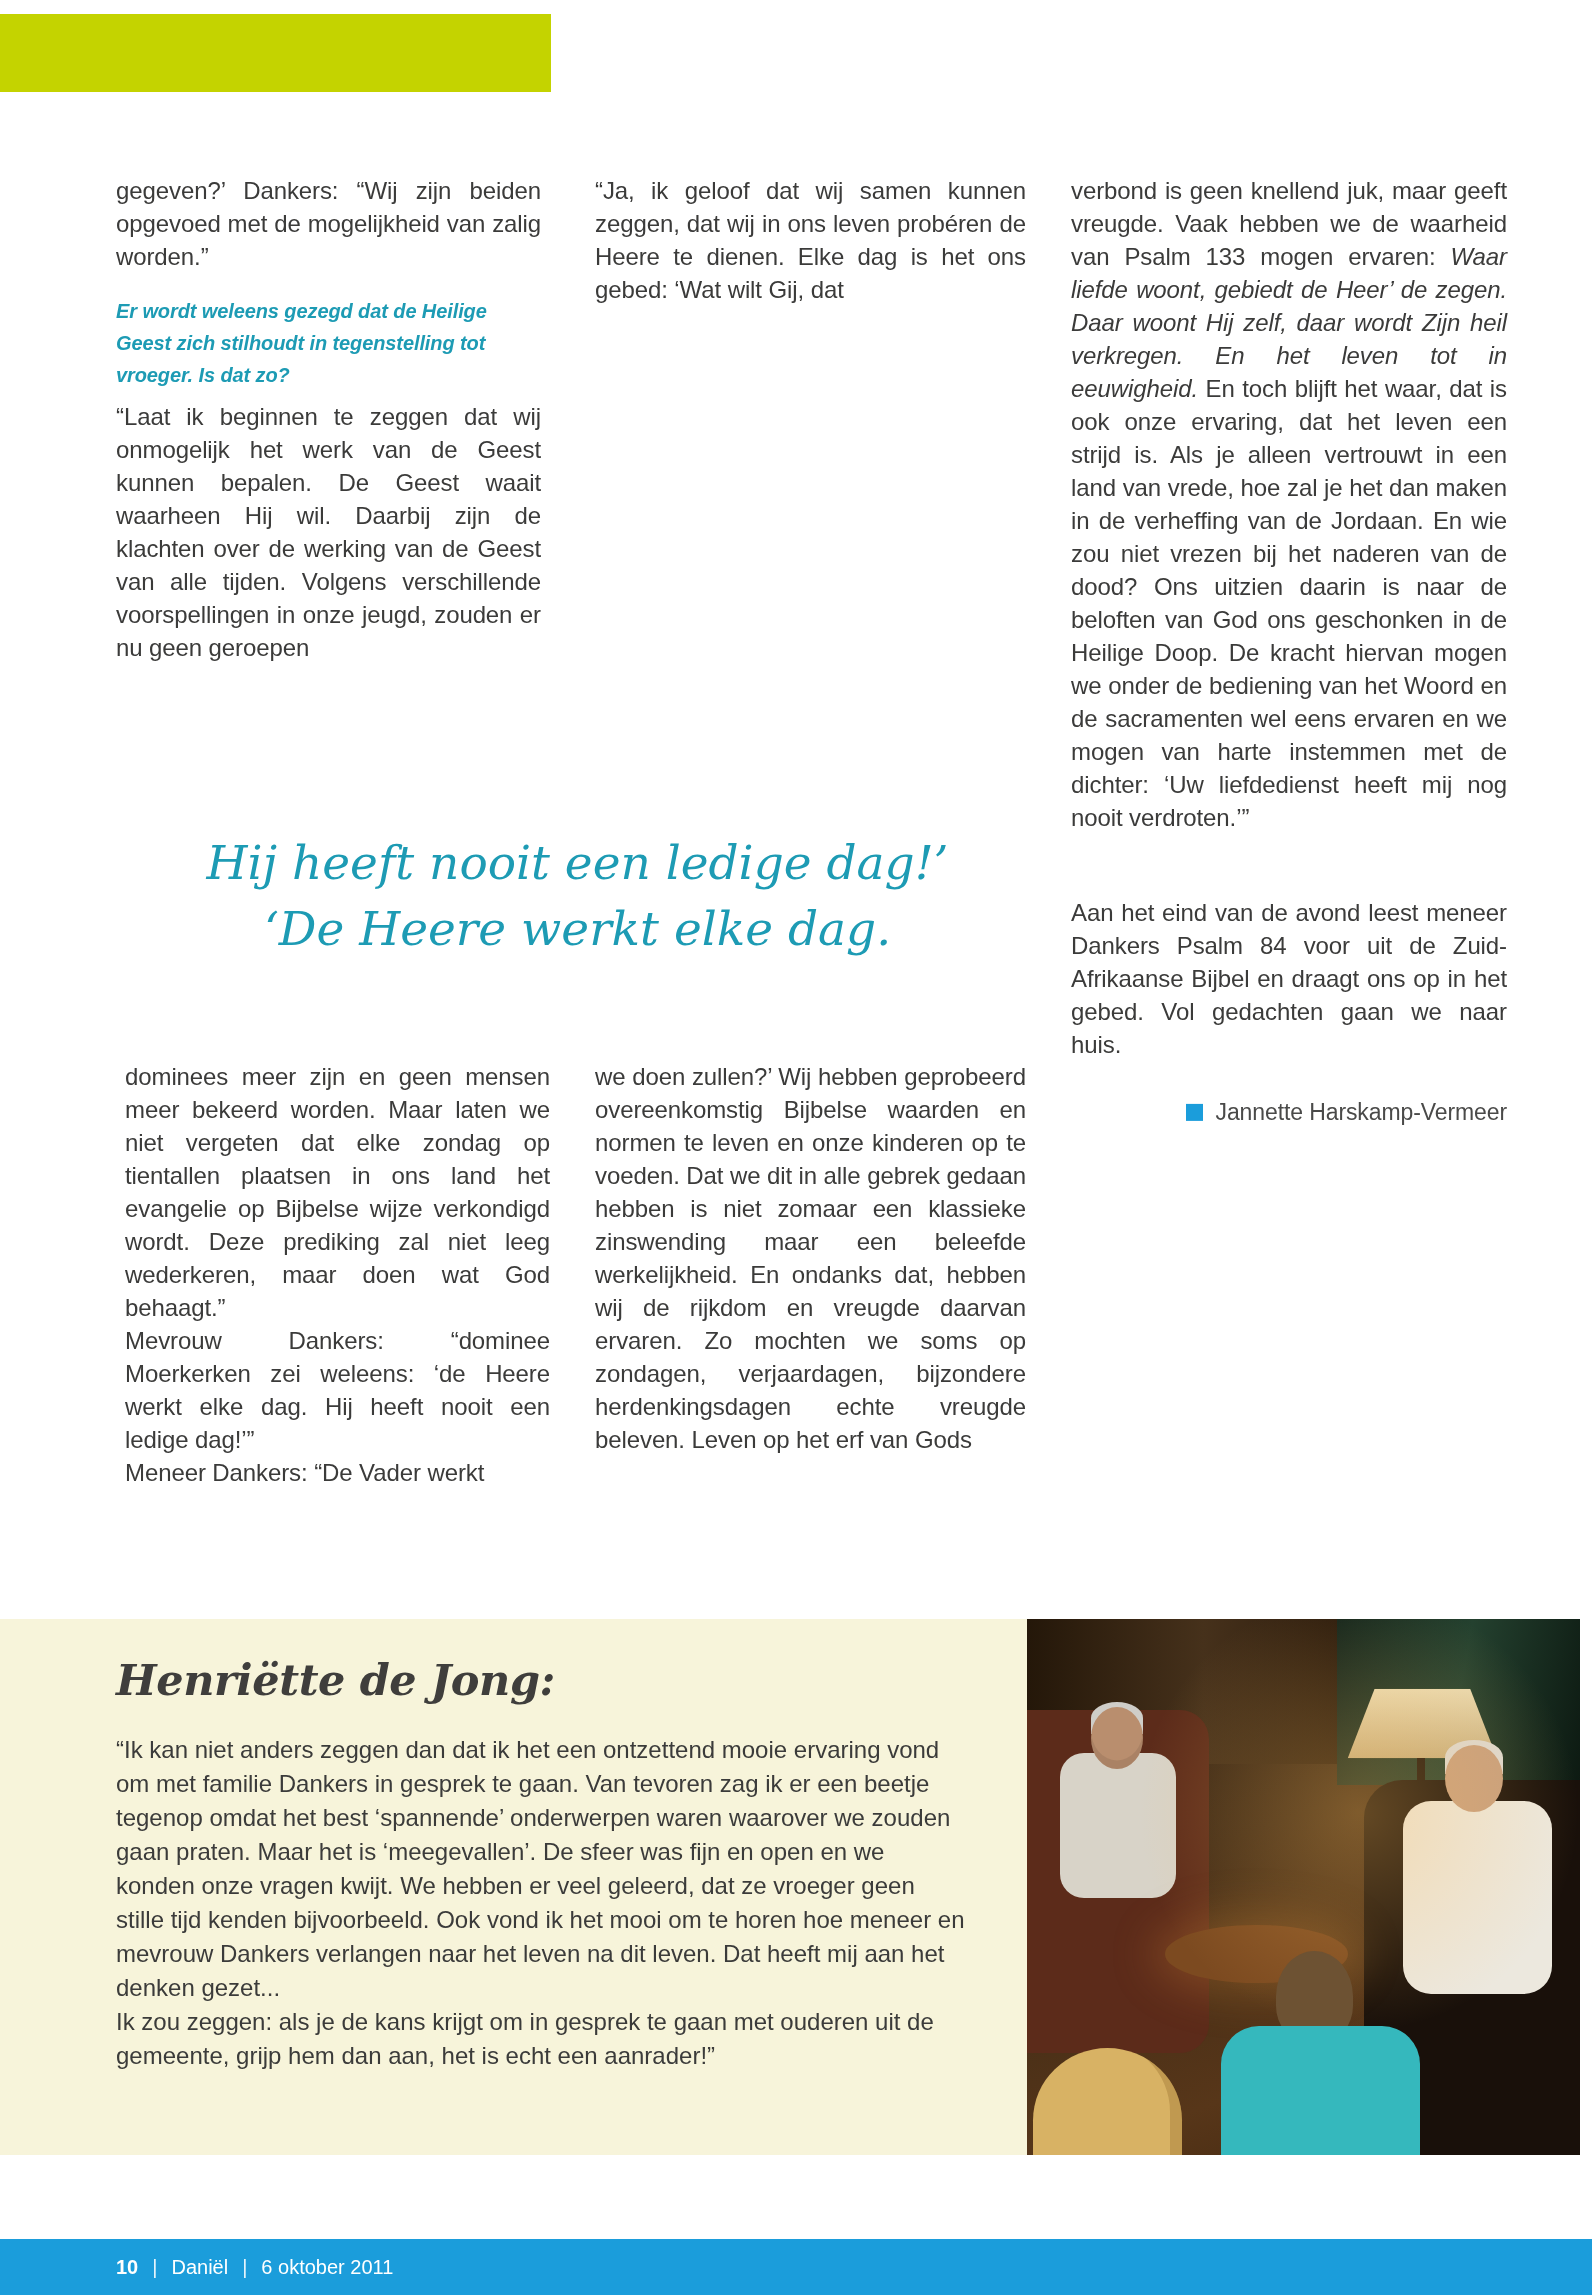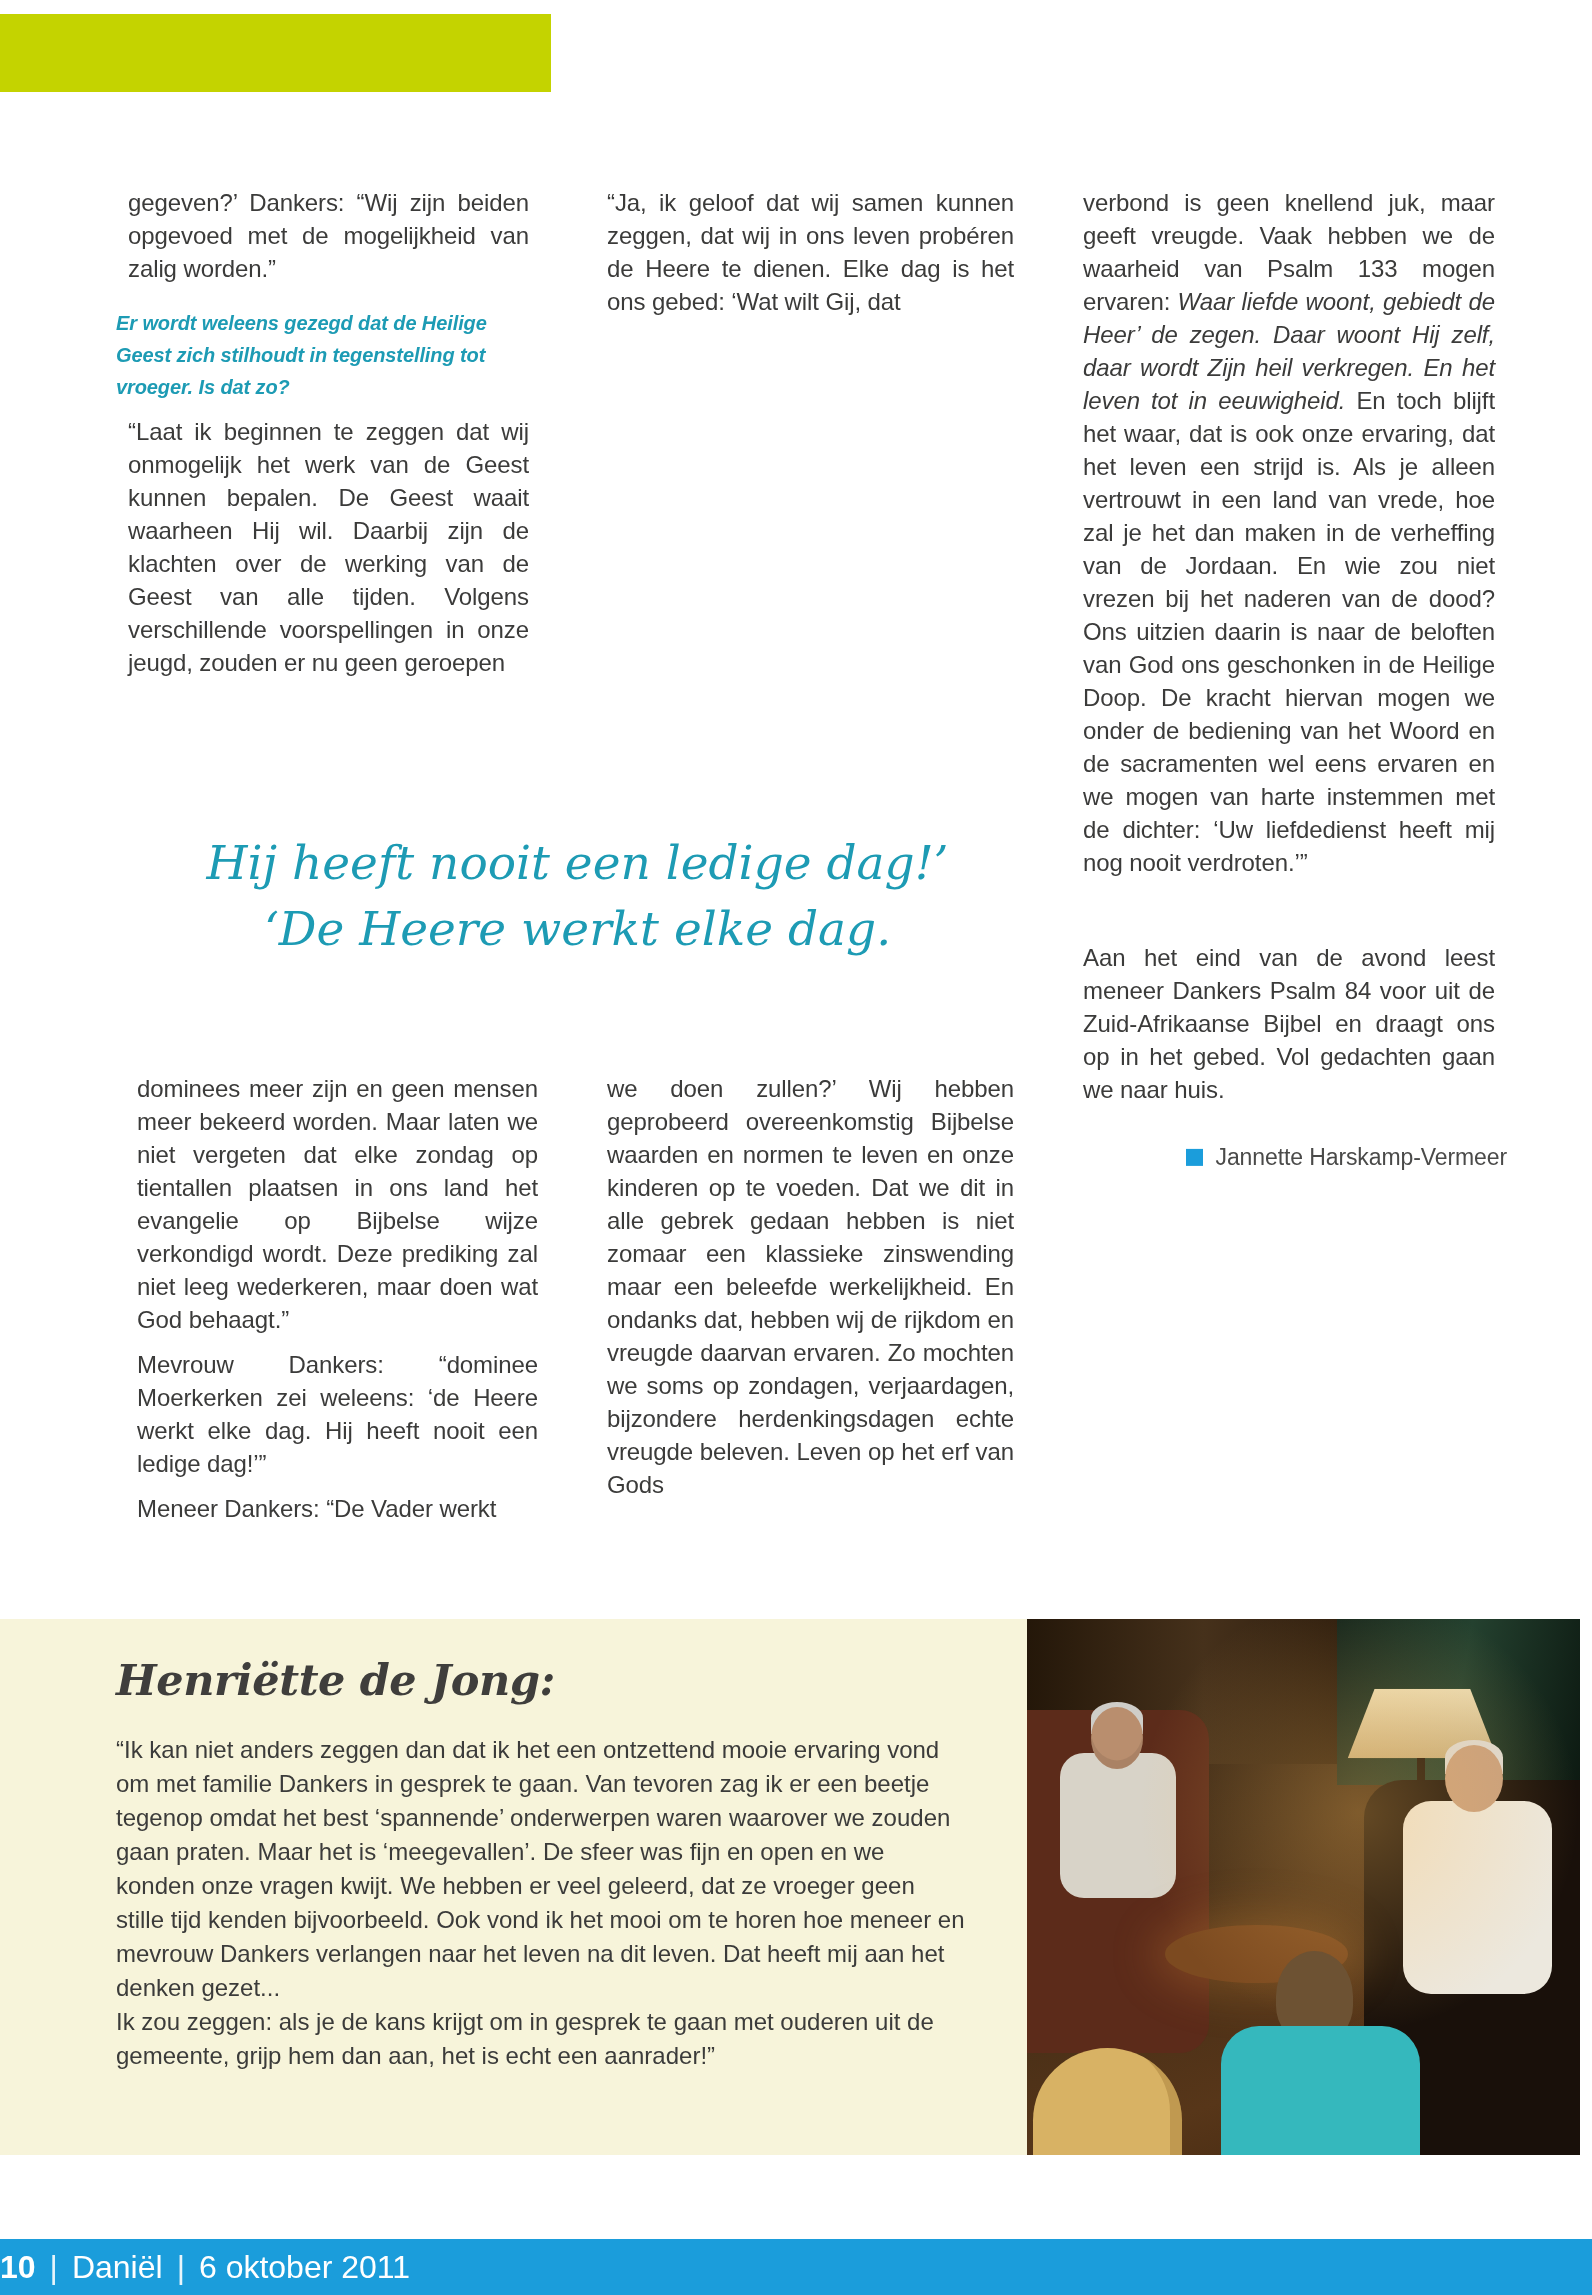--- a/index.html
+++ b/index.html
@@ -4,21 +4,21 @@
 <style>
   html,body{margin:0;padding:0;background:#e9e9e9;}
   .page{position:relative;width:1592px;height:2295px;background:#ffffff;overflow:hidden;
         font-family:"Liberation Sans",sans-serif;color:#3b3b3a;}
 
   
   .top-bar{position:absolute;left:0;top:14px;width:551px;height:78px;background:#c4d300;}
 
   
   .col{position:absolute;font-size:24px;line-height:33px;text-align:justify;letter-spacing:-0.1px;}
-  .col p{margin:12px;}
+  .col p{margin:0;}
   .col p + p{margin-top:0;}
   .col1-top{left:116px;top:174px;width:425px;}
   .col2-top{left:595px;top:174px;width:431px;}
   .col3   {left:1071px;top:174px;width:436px;}
   .col1-bot{left:125px;top:1060px;width:425px;}
   .col2-bot{left:595px;top:1060px;width:431px;}
 
   .question{color:#1d9bb4;font-weight:bold;font-style:italic;font-size:20px;line-height:32px;
             margin:22.4px 0 8.6px 0;text-align:left;}
   .italic{font-style:italic;}
@@ -75,22 +75,22 @@
            background:radial-gradient(circle at 60% 36%,rgba(255,190,90,.33),rgba(255,190,90,0) 46%);}
   .ph-head-teen{position:absolute;left:45%;top:62%;width:14%;height:17%;background:#6d5233;
                 border-radius:50% 50% 40% 40%;}
   .ph-shirt-teen{position:absolute;left:35%;bottom:-5%;width:36%;height:29%;background:#35b8bd;
                  border-radius:38px 38px 0 0;}
   .ph-head-blonde{position:absolute;left:1%;bottom:-7%;width:27%;height:27%;background:#d8b264;
                   border-radius:50% 50% 0 0;box-shadow:inset -12px -8.6px 0 rgba(120,80,20,.25);}
 
   
   .footer-bar{position:absolute;left:0;top:2239px;width:1592px;height:56px;background:#1b9ddb;
-              color:#ffffff;display:flex;align-items:center;box-sizing:border-box;
-              font-size:32px;}
+              color:#ffffff;display:flex;align-items:center;padding-left:116px;box-sizing:border-box;
+              font-size:20px;}
   .footer-bar .pn{font-weight:bold;}
   .footer-bar .sep{margin:0 14px;opacity:.9;font-weight:300;}
 </style>
 </head>
 <body>
 
 <div class="page">
 
   <div class="top-bar"></div>
 

